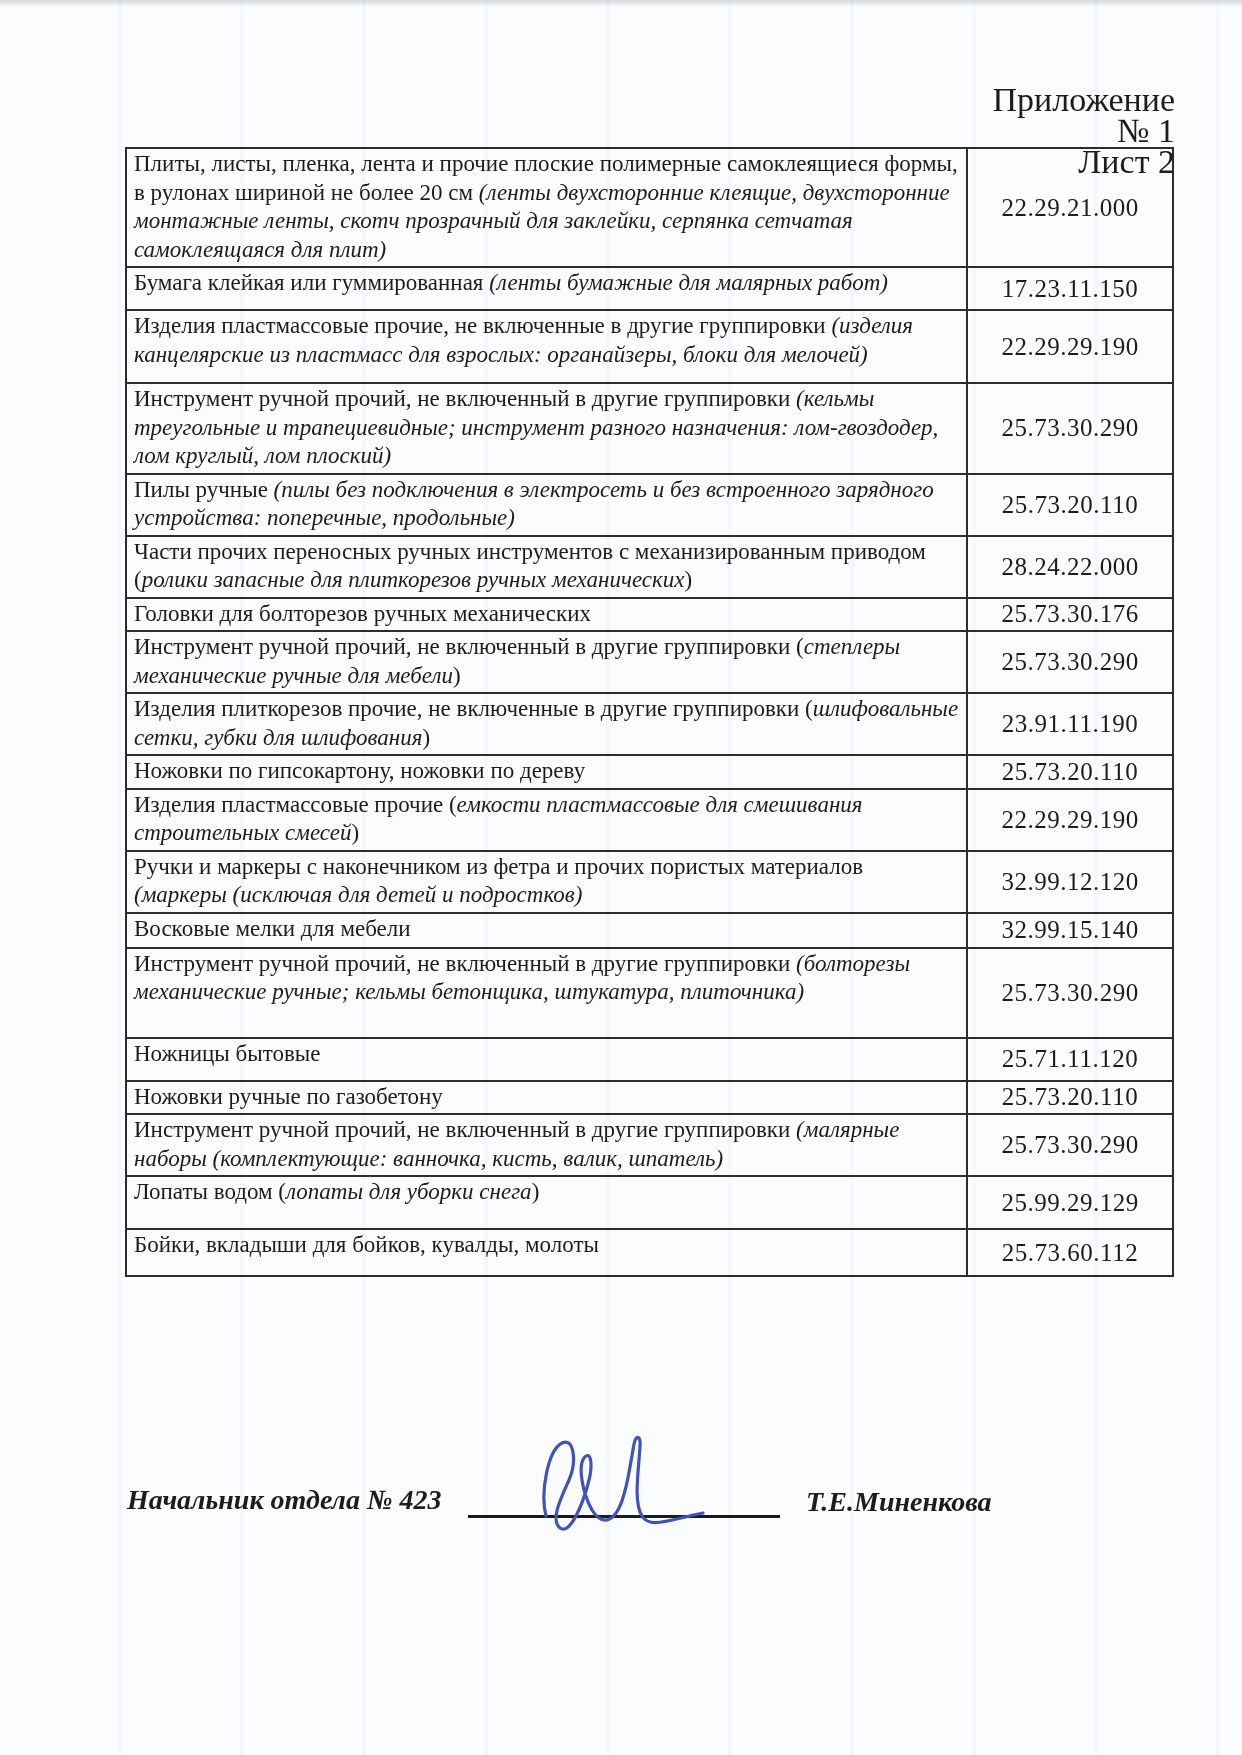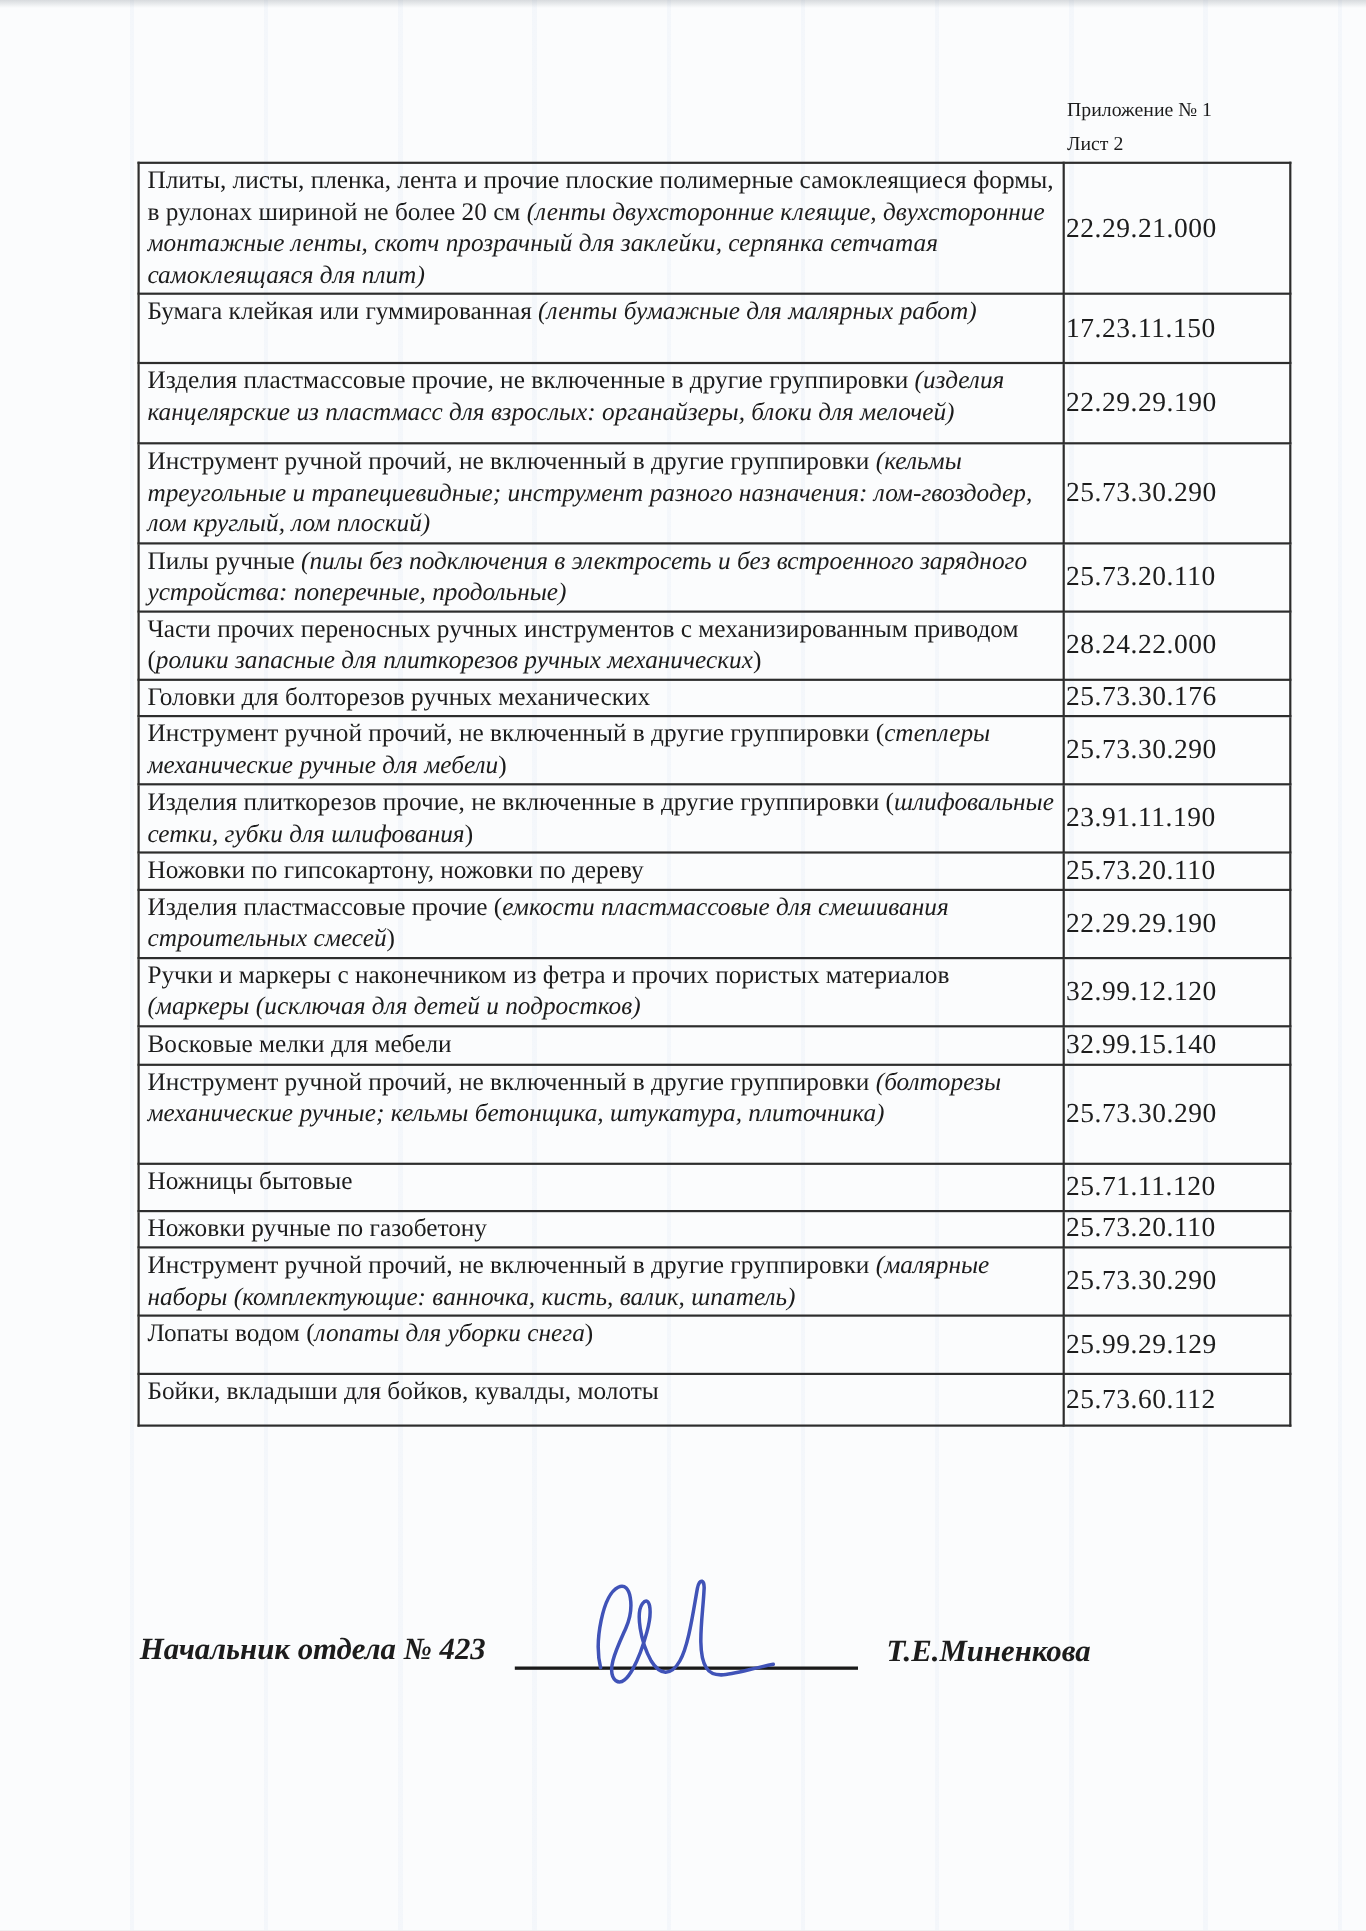--- a/index.html
+++ b/index.html
@@ -20,34 +20,34 @@
       rgba(130,165,215,0.06) 118px, rgba(130,165,215,0.06) 122px);
   }
   
   .page::after {
     content:""; position:absolute; left:0; top:0; width:100%; height:8px;
     background:linear-gradient(180deg, rgba(90,100,110,0.22), rgba(90,100,110,0) 90%);
     pointer-events:none;
   }
   .doc-header {
     position:absolute; top:84px; left:970px; width:205px;
-    text-align:left; font-size:18px; line-height:31px;
+    text-align:right; font-size:34px; line-height:31px;
   }
   table.codes {
     position:absolute; top:147px; left:125px; width:1049px;
     border-collapse:collapse; table-layout:fixed;
   }
   table.codes td { border:2px solid #2d2d2d; }
   td.desc {
     width:841px; font-size:23px; line-height:28.5px;
     padding:1px 6px 2px 7px; vertical-align:top;
     box-sizing:border-box;
   }
   td.code {
-    vertical-align:middle;
+    text-align:center; vertical-align:middle;
     font-size:25px; letter-spacing:0.5px;
   }
   .it { font-style:italic;margin-top:20px; }
   .footer-label {
     position:absolute; left:127px; top:1484px;
     font-size:28px; font-weight:bold; font-style:italic;
   }
   .footer-name {
     position:absolute; left:806px; top:1486px;
     font-size:28px; font-weight:bold; font-style:italic;
@@ -71,21 +71,21 @@
     <div>Лист 2</div>
   </div>
 
   <table class="codes">
     <tbody>
         <tr>
           <td class="desc" style="height: 119px;"><span>Плиты, листы, пленка, лента и прочие плоские полимерные  самоклеящиеся формы, в рулонах шириной не более 20 см </span><span class="it">(ленты двухсторонние клеящие, двухсторонние монтажные ленты, скотч прозрачный для заклейки, сер­пянка сетчатая самоклеящаяся для плит)</span></td>
           <td class="code">22.29.21.000</td>
         </tr>
         <tr>
-          <td class="desc" style="height: 63px;"><span>Бумага клейкая или гуммированная </span><span class="it">(ленты бумажные для малярных ра­бот)</span></td>
+          <td class="desc" style="height: 43px;"><span>Бумага клейкая или гуммированная </span><span class="it">(ленты бумажные для малярных ра­бот)</span></td>
           <td class="code">17.23.11.150</td>
         </tr>
         <tr>
           <td class="desc" style="height: 73px;"><span>Изделия пластмассовые прочие, не включенные в другие группировки </span><span class="it">(из­делия канцелярские из пластмасс для взрослых: органайзеры, блоки для ме­лочей)</span></td>
           <td class="code">22.29.29.190</td>
         </tr>
         <tr>
           <td class="desc" style="height: 82px;"><span>Инструмент ручной прочий, не включенный в другие группировки </span><span class="it">(кельмы треугольные и трапециевидные; инструмент разного назначения: лом-гвоздодер, лом круглый, лом плоский)</span></td>
           <td class="code">25.73.30.290</td>
         </tr>

